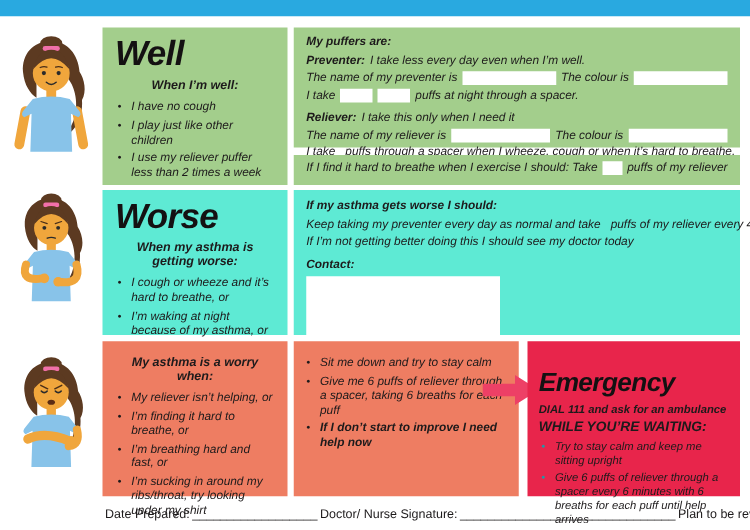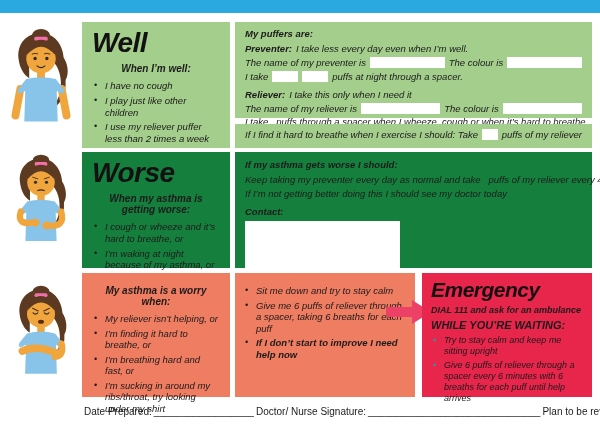--- a/index.html
+++ b/index.html
@@ -1,31 +1,31 @@
 <!DOCTYPE html>
 <html><head>
 <meta charset="utf-8">
 <style>
   html,body{margin:0;padding:0;background:#ffffff;}
   .page{position:relative;width:600px;height:424px;background:#ffffff;overflow:hidden;
         font-family:"Liberation Sans",sans-serif;color:#1d1a1b;}
   .topbar{position:absolute;left:0;top:0;width:600px;height:13px;background:#29A9E0;}
   .panel{position:absolute;box-sizing:border-box;font-style:italic;}
   .green{background:#A3CE8C;}
-  .orange{background:#15803d;}
+  .orange{background:#5eead4;}
   .salmon{background:#EE7D62;}
   .red{background:#E8254B;}
   .p-well{left:82px;top:22px;width:148px;height:126px;padding:6px 10px;}
   .p-puffers{left:235px;top:22px;width:357px;height:96px;padding:6px 10px;}
   .p-exercise{left:235px;top:124px;width:357px;height:24px;padding:5px 10px;}
   .p-worse{left:82px;top:152px;width:148px;height:116px;padding:6px 10px;}
   .p-worse-action{left:235px;top:152px;width:357px;height:116px;padding:7px 10px;}
   .p-worried{left:82px;top:273px;width:148px;height:124px;padding:6px 10px;}
   .p-worried-act{left:235px;top:273px;width:180px;height:124px;padding:8px 8px;}
-  .p-emergency{left:422px;top:273px;width:170px;height:124px;padding:6px 9px;}
+  .p-emergency{left:422px;top:273px;width:170px;height:124px;padding:23px 9px;}
   h1{margin:0;font-size:28px;line-height:1.05;font-weight:700;letter-spacing:-0.5px;color:#141112;}
   .p-emergency h1{font-size:21px;margin-bottom:4px;}
   .sub{font-weight:700;font-size:10px;margin-top:6px;margin-bottom:6px;text-align:center;}
   ul{list-style:none;margin:4px 0 0 0;padding:0;font-size:9.5px;line-height:1.22;}
   li{position:relative;padding-left:13px;margin-bottom:3px;}
   li::before{content:"•";position:absolute;left:2px;top:0;font-size:9px;}
   .p-emergency li::before{color:#1f9aa8;}
   .row{display:flex;align-items:center;gap:4px;font-size:9.5px;line-height:1.25;
        white-space:nowrap;margin-bottom:2px;}
   .b{font-weight:700;}

